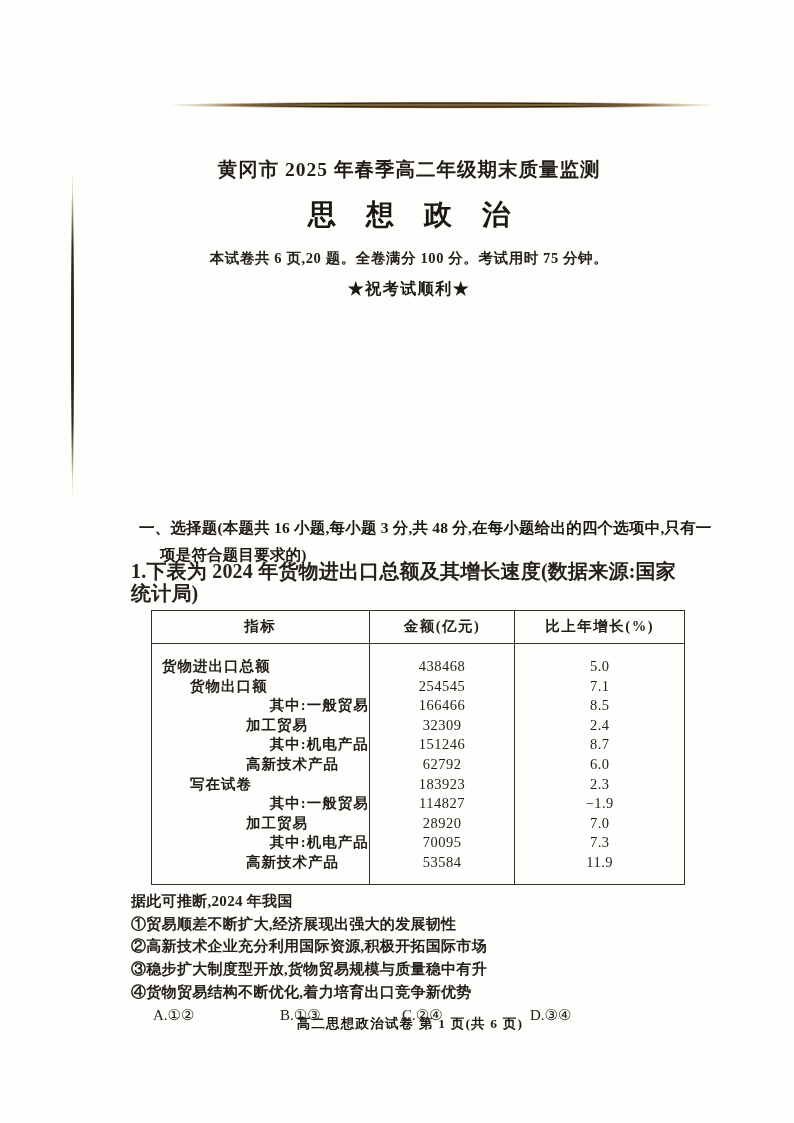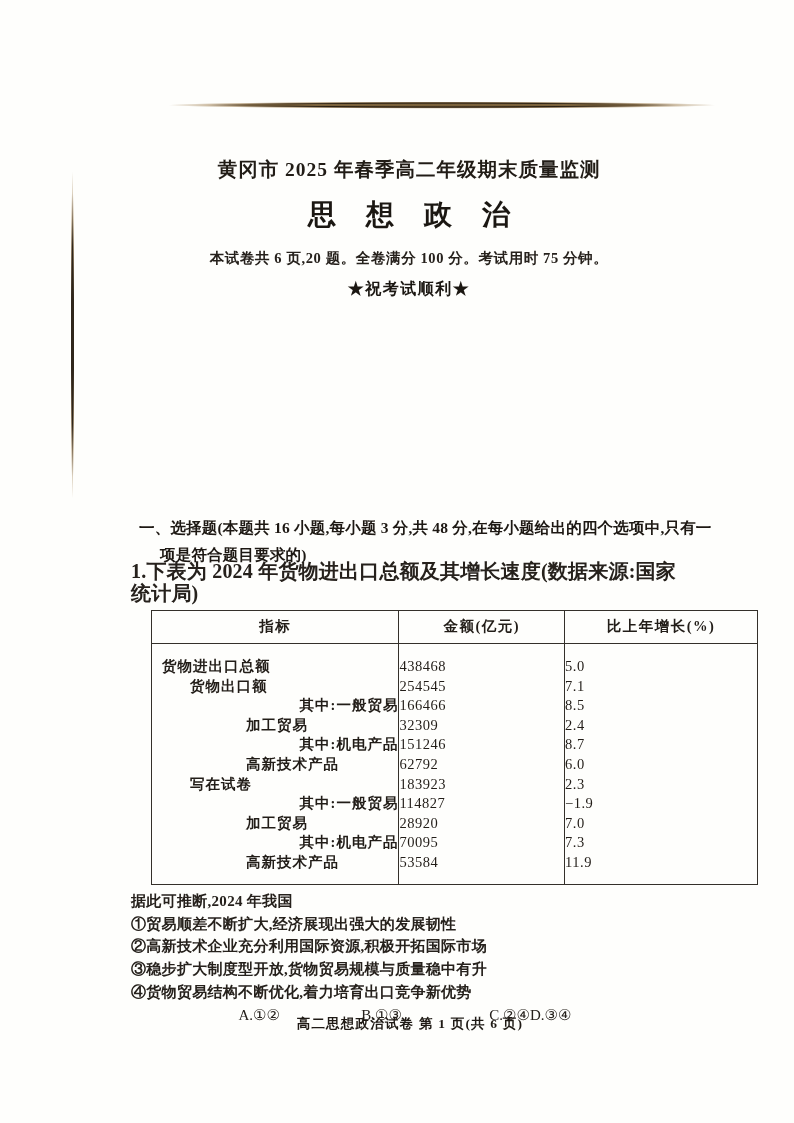--- a/index.html
+++ b/index.html
@@ -49,41 +49,41 @@
   
   .section-heading{
     position:absolute;left:139px;top:514px;width:556px;
     font-size:15.5px;font-weight:700;line-height:27px;
     padding-left:21px;text-indent:-21px;letter-spacing:.2px;color:#1d1813;
   }
   
   .question{position:absolute;left:131px;top:560px;width:562px;}
   .q-stem{font-size:20px;font-weight:600;letter-spacing:.2px;line-height:22px;}
   .q-table{
-    margin:6px 0 0 20px;width:607px;border-collapse:collapse;
+    margin:6px 0 0 20px;width:534px;border-collapse:collapse;
     color:#221d18;border:1.6px solid #34302a;
   }
   .q-table th{
     font-size:14.5px;font-weight:700;letter-spacing:1.5px;
     padding:6px 0 7px;border-bottom:1.6px solid #34302a;
   }
   .q-table th + th, .q-table td + td{border-left:1.6px solid #34302a;}
   .q-table tbody td{font-size:14.5px;line-height:19.6px;padding:0;}
   .q-table tbody tr:first-child td{padding-top:13px;}
   .q-table tbody tr:last-child td{padding-bottom:11px;}
   td.c-label{font-weight:700;letter-spacing:1px;}
-  td.c-num,td.c-growth{letter-spacing:.5px;}
+  td.c-num,td.c-growth{text-align:center;letter-spacing:.5px;}
   .i0{padding-left:10px!important;}
   .i1{padding-left:38px!important;}
   .i2{padding-left:66px!important;text-align:right;}
   .i3{padding-left:94px!important;}
   .q-prompt{margin-top:7px;font-size:15px;font-weight:600;letter-spacing:.3px;}
   .q-statements p{margin:0;font-size:15px;line-height:22.8px;font-weight:600;letter-spacing:.3px;}
   .q-statements p:first-child{margin-top:2px;}
-  .q-options{display:flex;margin-top:0;padding-left:22px;font-size:15px;line-height:23px;text-align:right;}
+  .q-options{display:flex;margin-top:0;padding-left:22px;font-size:15px;line-height:23px;}
   .opt-a{width:127px;}
   .opt-b{width:122px;}
   .opt-c{width:128px;}
   
   .page-footer{
     position:absolute;left:0;right:0;top:1015px;text-align:center;
     font-size:13.5px;font-weight:700;letter-spacing:1.2px;padding-left:26px;color:#1f1a15;
   }
 </style>
 </head>

